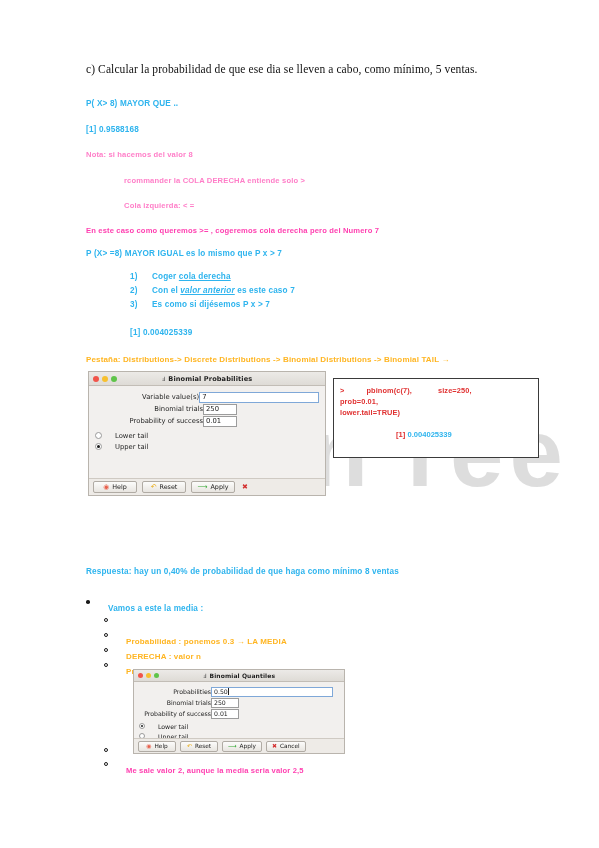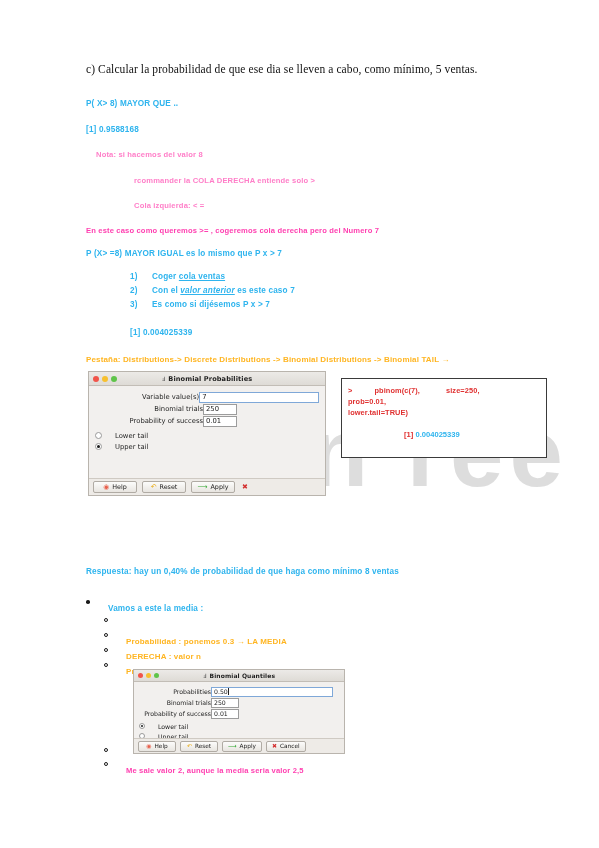--- a/index.html
+++ b/index.html
@@ -22,21 +22,21 @@
 
   
   .doc{position:absolute;left:86px;top:0;width:470px;z-index:2;}
   .ln{position:absolute;white-space:nowrap;}
 
   .t-head{
     font-family:"Liberation Serif",serif;
     font-size:11.5px;color:#111;letter-spacing:.1px;
   }
   .t-cyan{color:#2eb4ee;font-size:8.2px;font-weight:bold;letter-spacing:.15px;}
-  .t-pink{color:#ff7ec8;font-size:7.6px;font-weight:bold;letter-spacing:.15px;margin-left:10px;}
+  .t-pink{color:#ff7ec8;font-size:7.6px;font-weight:bold;letter-spacing:.15px;}
   .t-magenta{color:#ff3fb0;font-size:7.6px;font-weight:bold;letter-spacing:.15px;}
   .t-orange{color:#ffb521;font-size:8px;font-weight:bold;letter-spacing:.15px;}
 
   .u{text-decoration:underline;}
   .i{font-style:italic;}
 
   
   .olist{position:absolute;left:130px;}
   .olist .row{position:absolute;white-space:nowrap;color:#2eb4ee;
     font-size:8.2px;font-weight:bold;letter-spacing:.15px;}
@@ -44,21 +44,21 @@
 
   
   .bul{position:absolute;white-space:nowrap;}
   .bul .dot{position:absolute;left:0;top:3px;width:3.5px;height:3.5px;
     background:#1a1a1a;border-radius:50%;}
   .bul .circ{position:absolute;left:0;top:3px;width:4px;height:4px;
     border:1.1px solid #1a1a1a;border-radius:50%;box-sizing:border-box;}
 
   
   .rbox{
-    position:absolute;left:341px;top:378px;width:206px;height:80px;
+    position:absolute;left:333px;top:378px;width:206px;height:80px;
     background:#ffffff;border:1px solid #3a3a3a;box-sizing:border-box;
     z-index:3;padding:6px 6px 0 6px;
   }
   .rbox .code{
     color:#e03131;font-size:7.4px;font-weight:bold;line-height:11px;
     letter-spacing:.1px;
   }
   .rbox .code .sp{display:inline-block;width:22px;}
   .rbox .code .sp2{display:inline-block;width:26px;}
   .rbox .res{margin-top:12px;padding-left:56px;font-size:7.6px;font-weight:bold;}
@@ -149,21 +149,21 @@
     <div class="ln t-pink" style="top:176px;left:38px;">rcommander la COLA DERECHA entiende solo &gt;</div>
 
     <div class="ln t-pink" style="top:201px;left:38px;">Cola izquierda: &lt; =</div>
 
     <div class="ln t-magenta" style="top:226px;left:0;">En este caso como queremos &gt;= , cogeremos cola derecha pero del Numero 7</div>
 
     <div class="ln t-cyan" style="top:249px;left:0;">P (X&gt; =8) MAYOR IGUAL es lo mismo que P x &gt; 7</div>
 
     <div class="olist" style="top:272px;left:44px;">
       <div class="row" style="top:0px;">
-        <span class="num">1)</span><span>Coger </span><span class="u">cola ventas</span><span></span>
+        <span class="num">1)</span><span>Coger </span><span class="u">cola derecha</span><span></span>
       </div>
       <div class="row" style="top:14px;">
         <span class="num">2)</span><span>Con el </span><span class="u i">valor anterior</span><span> es este caso 7</span>
       </div>
       <div class="row" style="top:28px;">
         <span class="num">3)</span><span>Es como si dijésemos P x &gt; 7</span>
       </div>
     </div>
 
     <div class="ln t-cyan" style="top:328px;left:44px;">[1] 0.004025339</div>

